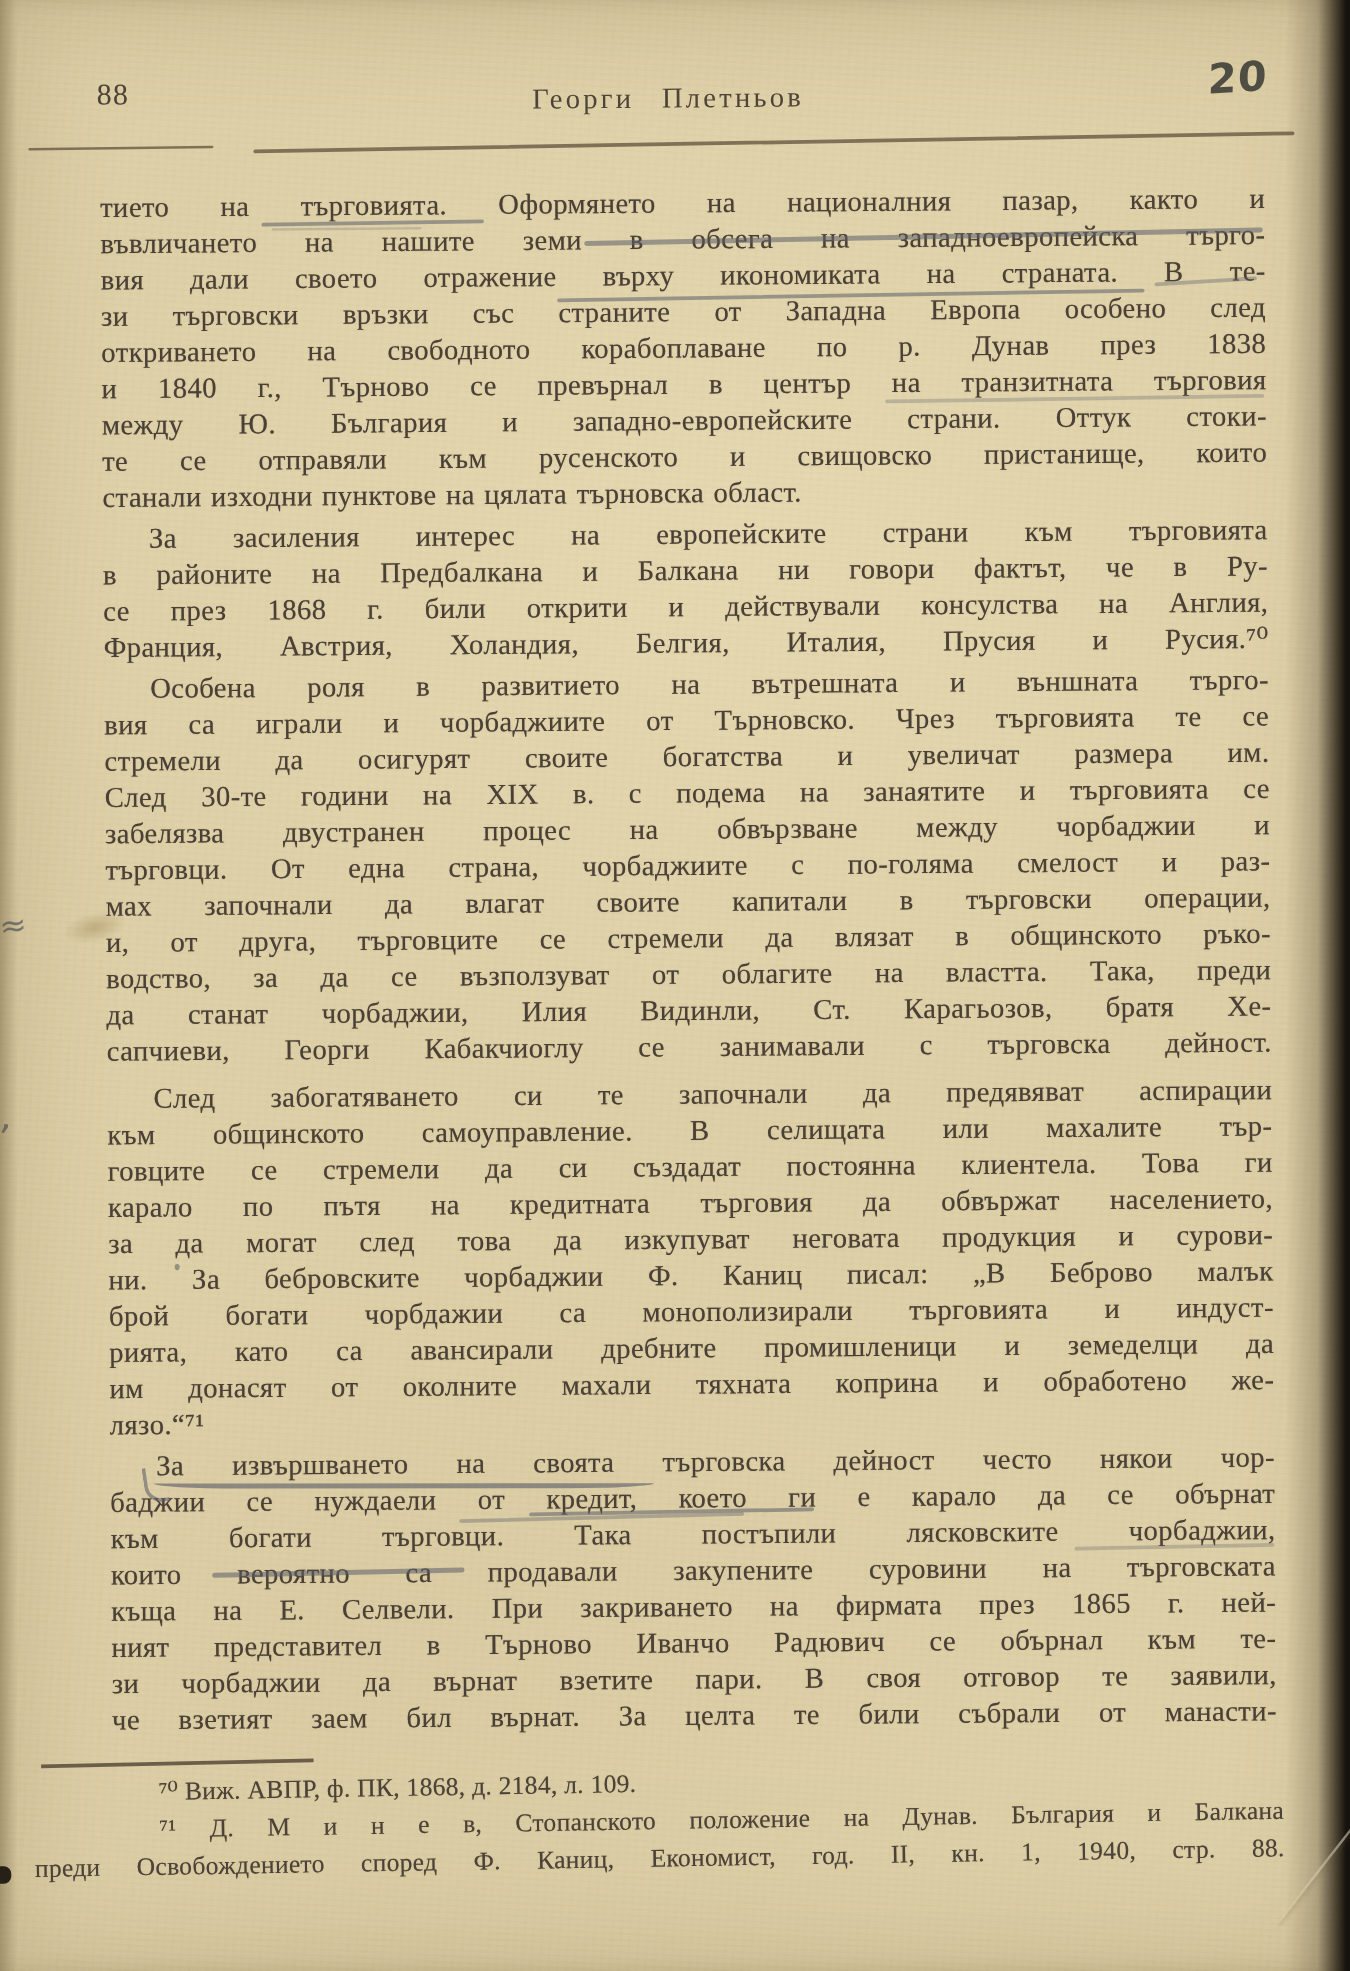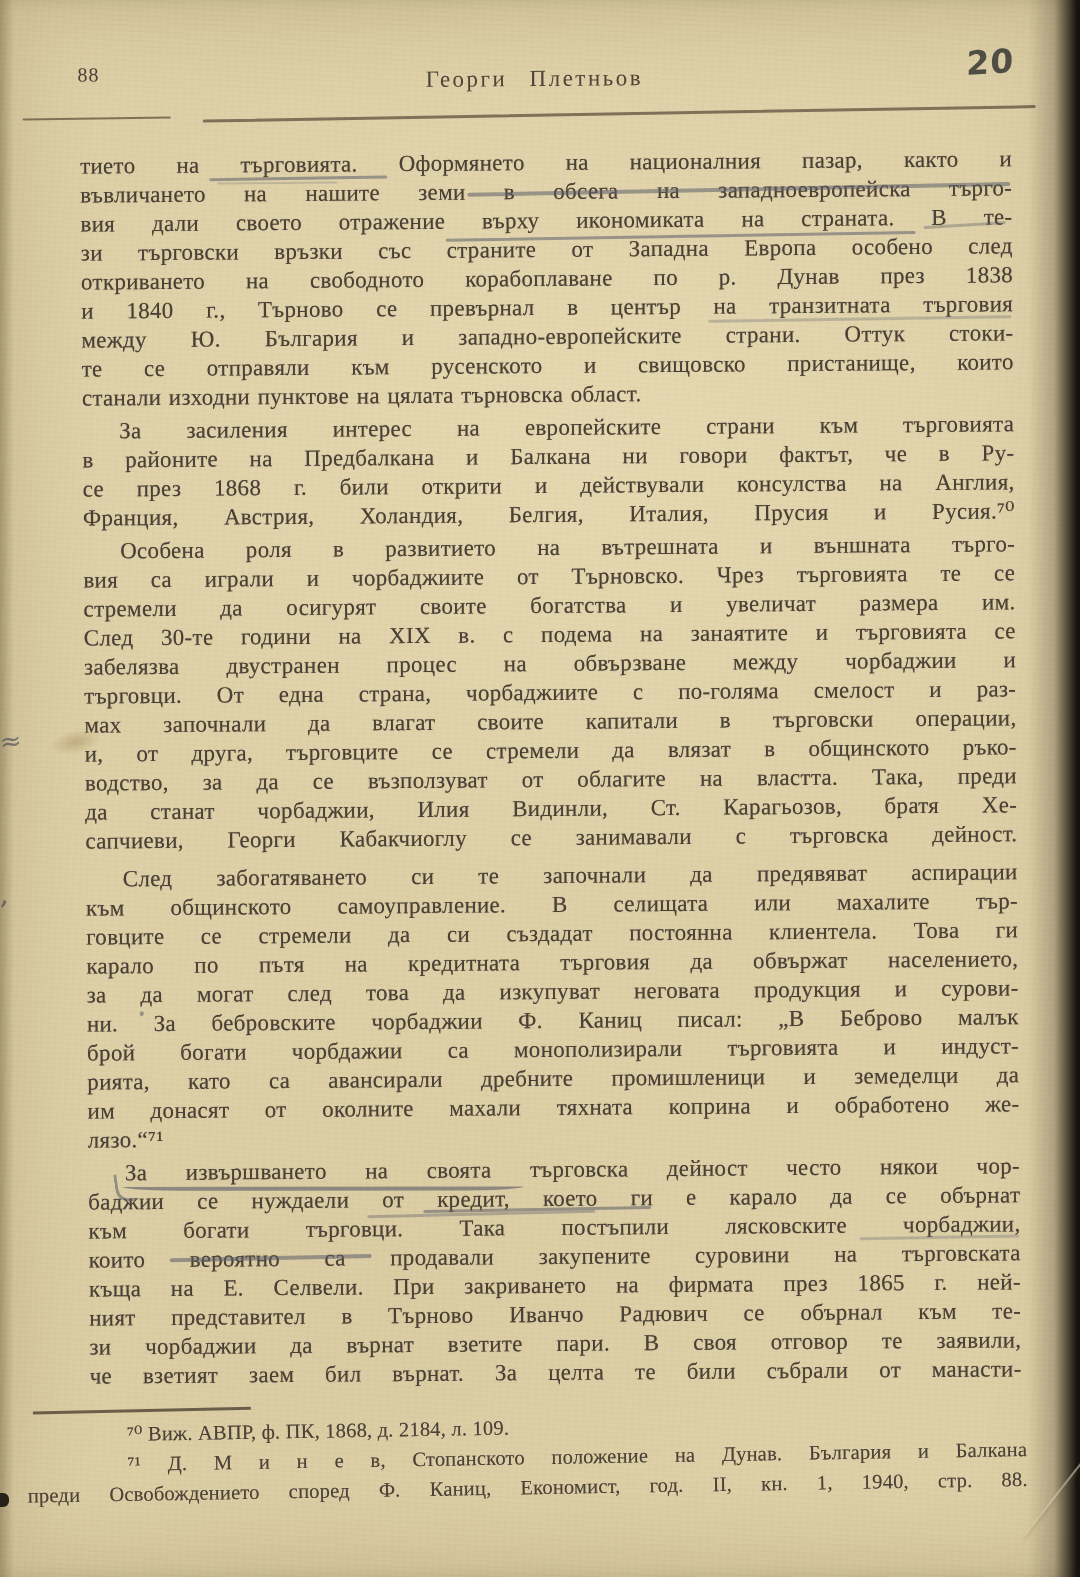--- a/index.html
+++ b/index.html
@@ -26,21 +26,21 @@
     position:absolute;top:0;right:0;bottom:0;width:52px;
     background:linear-gradient(to right, rgba(42,34,22,0) 0%, rgba(42,34,22,.22) 50%, rgba(33,26,17,.75) 78%, #16120d 94%);
   }
   .edge-left{
     position:absolute;top:0;left:0;bottom:0;width:14px;
     background:linear-gradient(to right, rgba(90,74,44,.30), rgba(90,74,44,0));
   }
   .tilt{position:absolute;inset:0;transform:rotate(-0.45deg);transform-origin:540px 790px;}
 
   
-  .pagenum{position:absolute;left:83px;top:60px;font-size:20px;color:#4b4136;letter-spacing:1px;font-family:Liberation Serif, serif;}
+  .pagenum{position:absolute;left:83px;top:60px;font-size:24px;color:#4b4136;letter-spacing:1px;font-family:Liberation Serif, serif;}
   .runtitle{position:absolute;left:0;top:66px;width:1080px;text-align:center;font-size:23px;color:#4e4438;letter-spacing:2.5px;word-spacing:14px;}
   .hand20{
     position:absolute;left:972px;top:46px;font-family:"DejaVu Sans",sans-serif;font-weight:bold;
     font-size:33px;color:#3d3d37;opacity:.88;transform:rotate(-3deg) skewX(-5deg);letter-spacing:1px;
   }
   .rule{position:absolute;background:#6d6049;height:2px;opacity:.85;border-radius:2px;}
   .rule-left{left:28px;top:114px;width:148px;transform:rotate(-.3deg);}
   .rule-main{left:208px;top:113px;width:833px;transform:rotate(-.55deg);height:2.5px;}
 
   

